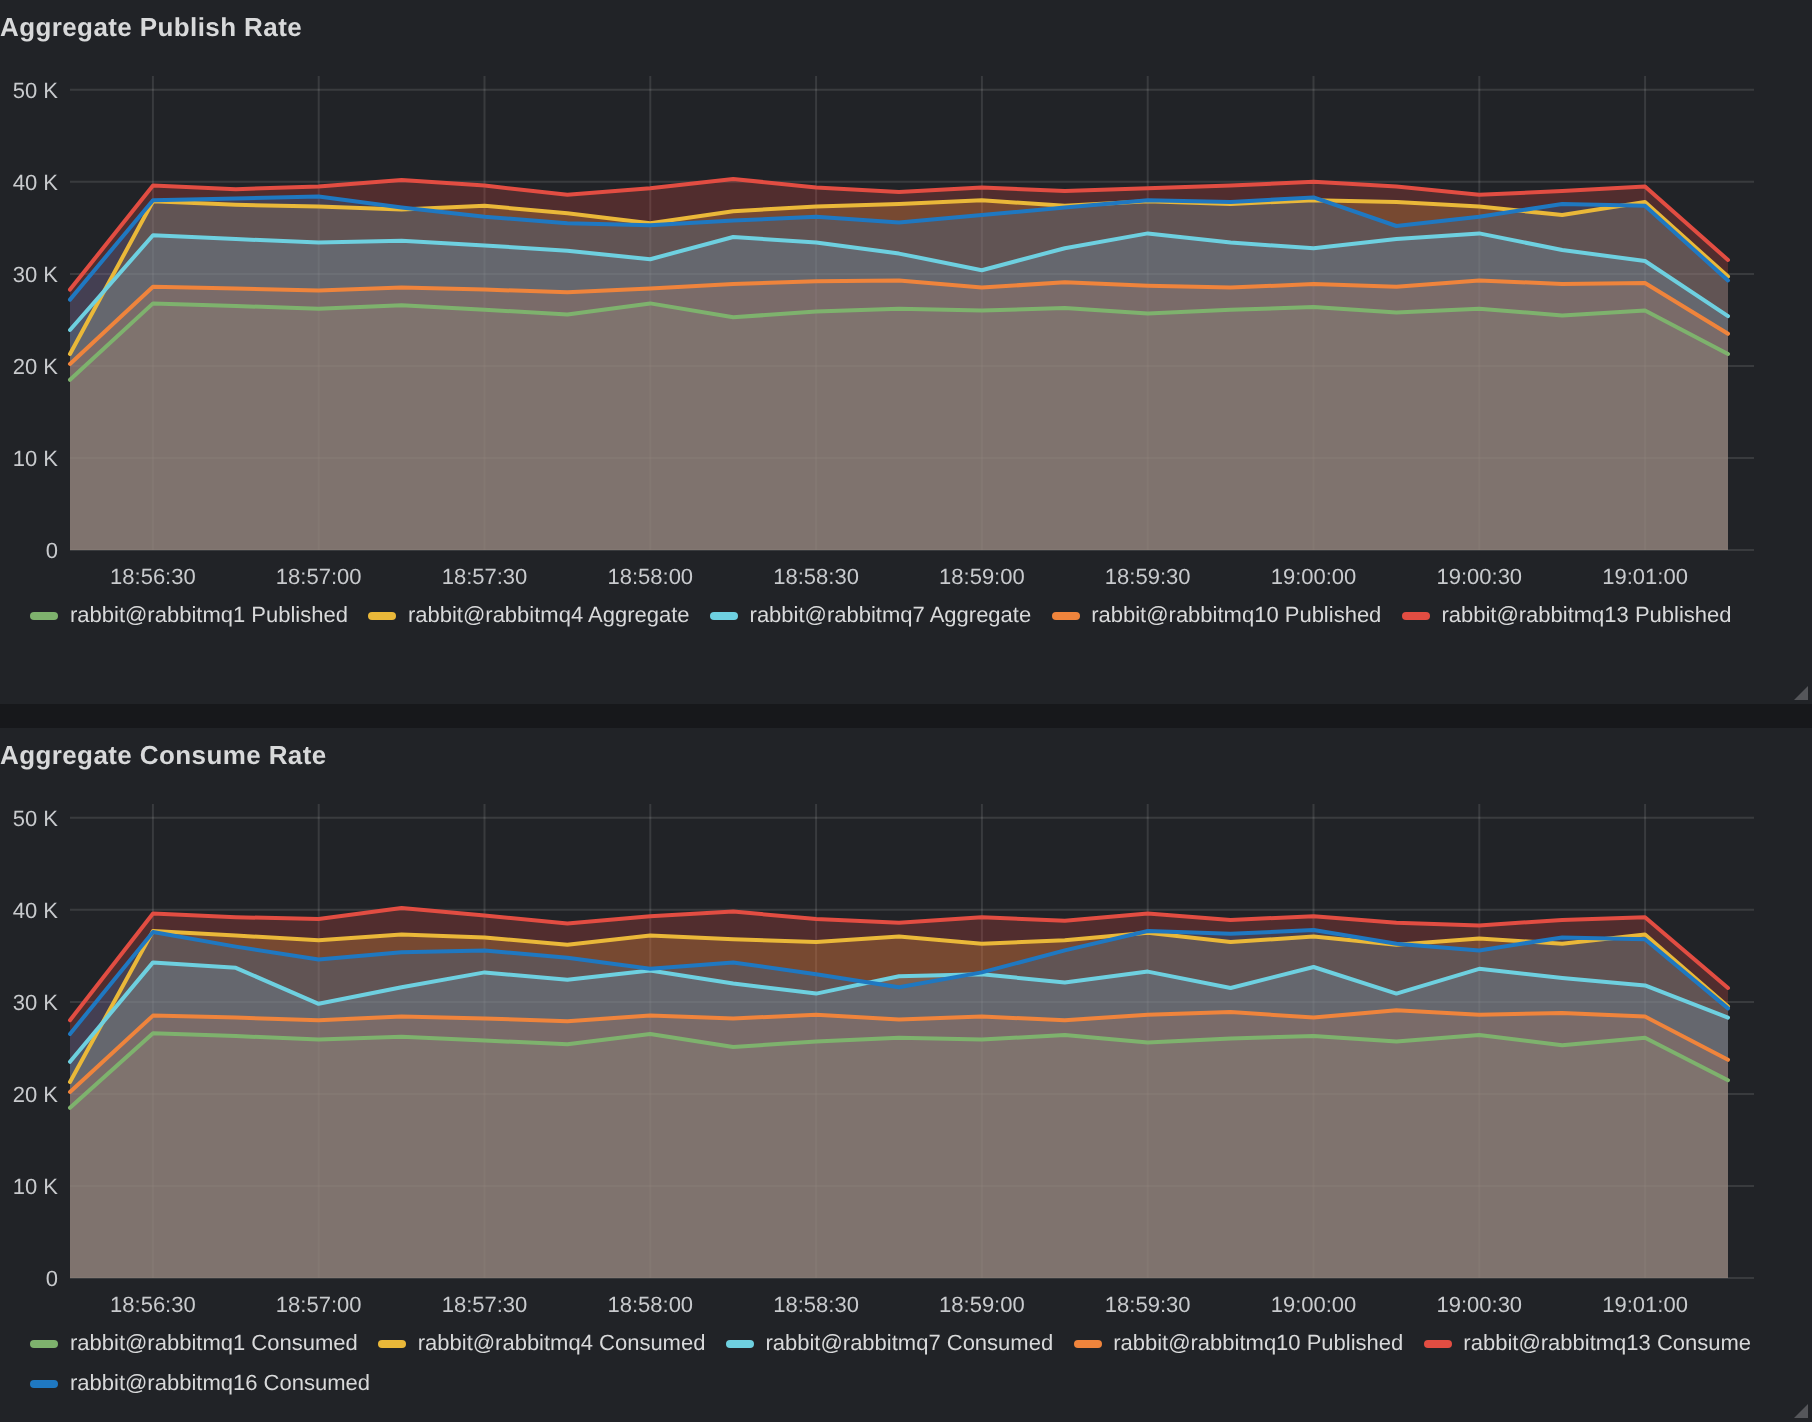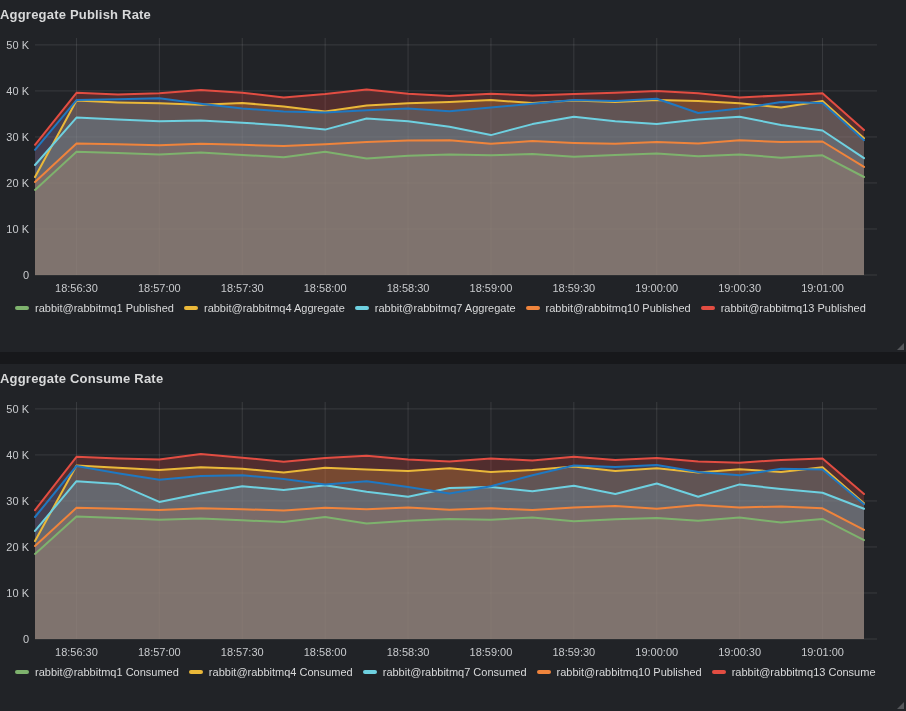--- a/index.html
+++ b/index.html
@@ -183,17 +183,23 @@
           </span>
           <span class="legend-item">
             <span class="legend-chip" style="background: rgb(239, 132, 60);"></span>
             <span class="legend-label">rabbit@rabbitmq10 Published</span>
           </span>
           <span class="legend-item">
             <span class="legend-chip" style="background: rgb(226, 77, 66);"></span>
             <span class="legend-label">rabbit@rabbitmq13 Consume</span>
           </span>
         </div>
+        <div class="legend-row">
+          <span class="legend-item">
+            <span class="legend-chip" style="background: rgb(31, 120, 193);"></span>
+            <span class="legend-label">rabbit@rabbitmq16 Consumed</span>
+          </span>
+        </div>
       </div>
     <div class="resize-handle"></div>
   </section>
 
 </div>
 
 </body></html>

